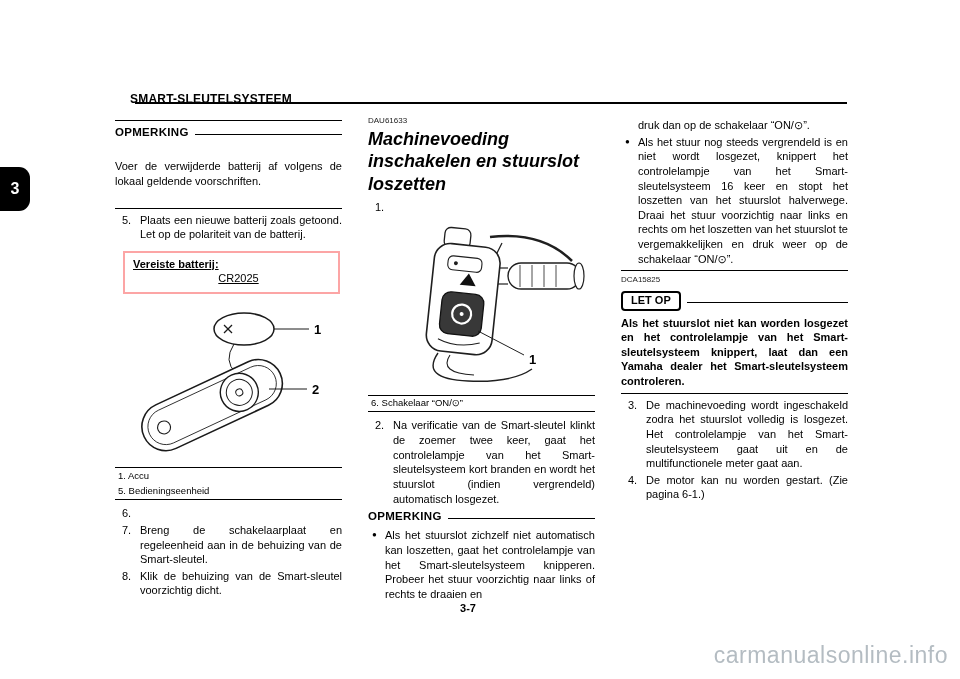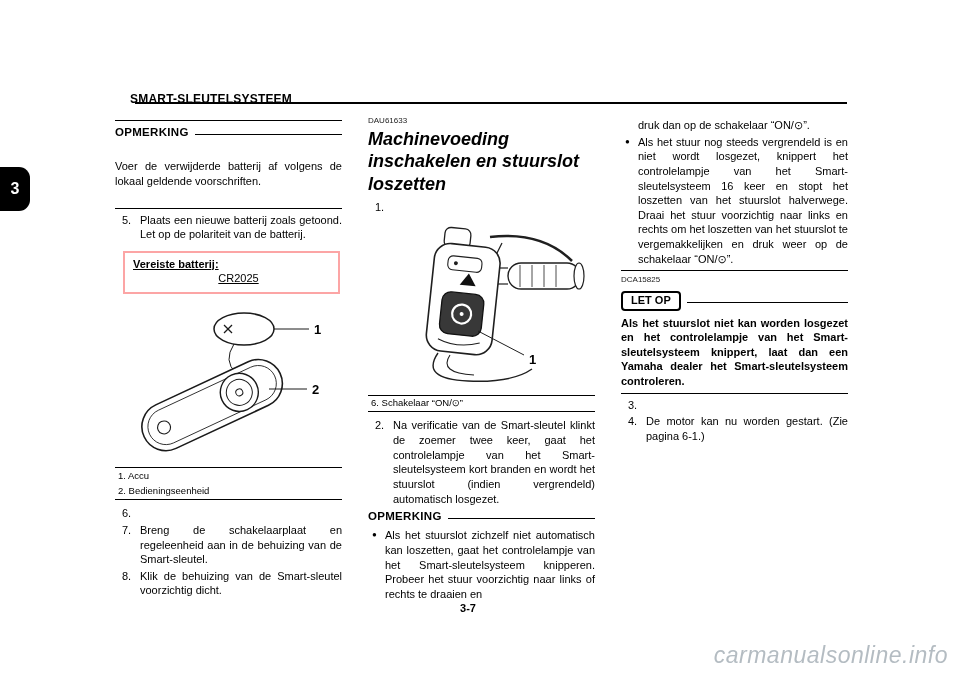--- a/index.html
+++ b/index.html
@@ -63,21 +63,21 @@
   .notice-head{display:flex;align-items:center;gap:6px;margin:5px 0;}
   .notice-label{
     border:2px solid #000;border-radius:4px;padding:0 8px 1px;
     font-weight:bold;font-size:11px;white-space:nowrap;text-align:center;
   }
   .notice-text{font-weight:bold;text-align:justify;margin:3px 0;}
 
   .page-number{position:absolute;left:445px;top:602px;width:46px;text-align:center;font-size:11px;font-weight:bold;}
   .watermark{
     position:absolute;right:12px;bottom:10px;
-    font-size:23px;color:#b4bcc2;letter-spacing:.5px;font-style:italic;
+    font-size:23px;color:#b4bcc2;letter-spacing:.5px;
   }
   svg text{font-family:"Liberation Sans", sans-serif;}
   .callout{font-weight:bold;font-size:13px;}
 </style>
 </head>
 <body>
 
 <div class="page">
 
   <div class="chapter-tab">
@@ -130,21 +130,21 @@
           </g>
 
           <line x1="145" y1="86" x2="183" y2="86" stroke="#1a1a1a" stroke-width="1"></line>
           <text x="188" y="91" class="callout">2</text>
         </svg>
       </div>
 
       <div class="fig-caption">
         <div class="cap-rule"></div>
         <div class="cap-line">1. Accu</div>
-        <div class="cap-line">2. Bedieningseenheid</div>
+        <div class="cap-line">5. Bedieningseenheid</div>
         <div class="cap-rule"></div>
       </div>
 
       <div class="step">
         <span class="step-num">6.</span>
       </div>
       <div class="step">
         <span class="step-num">7.</span>
         <span class="step-text">Breng de schakelaarplaat en regeleenheid aan in de behuizing van de Smart-sleutel.</span>
       </div>
@@ -234,20 +234,21 @@
       <div class="notice-head">
         <span class="notice-label">LET OP</span>
         <span class="rule-fill"></span>
       </div>
 
       <p class="notice-text">Als het stuurslot niet kan worden losgezet en het controlelampje van het Smart-sleutelsysteem knippert, laat dan een Yamaha dealer het Smart-sleutelsysteem controleren.</p>
       <div class="hrule"></div>
 
       <div class="step">
         <span class="step-num">3.</span>
+        <span class="step-text">De machinevoeding wordt ingeschakeld zodra het stuurslot volledig is losgezet. Het controlelampje van het Smart-sleutelsysteem gaat uit en de multifunctionele meter gaat aan.</span>
       </div>
       <div class="step">
         <span class="step-num">4.</span>
         <span class="step-text">De motor kan nu worden gestart. (Zie pagina 6-1.)</span>
       </div>
     </div>
 
   </div>
 
   <div class="page-number">3-7</div>

